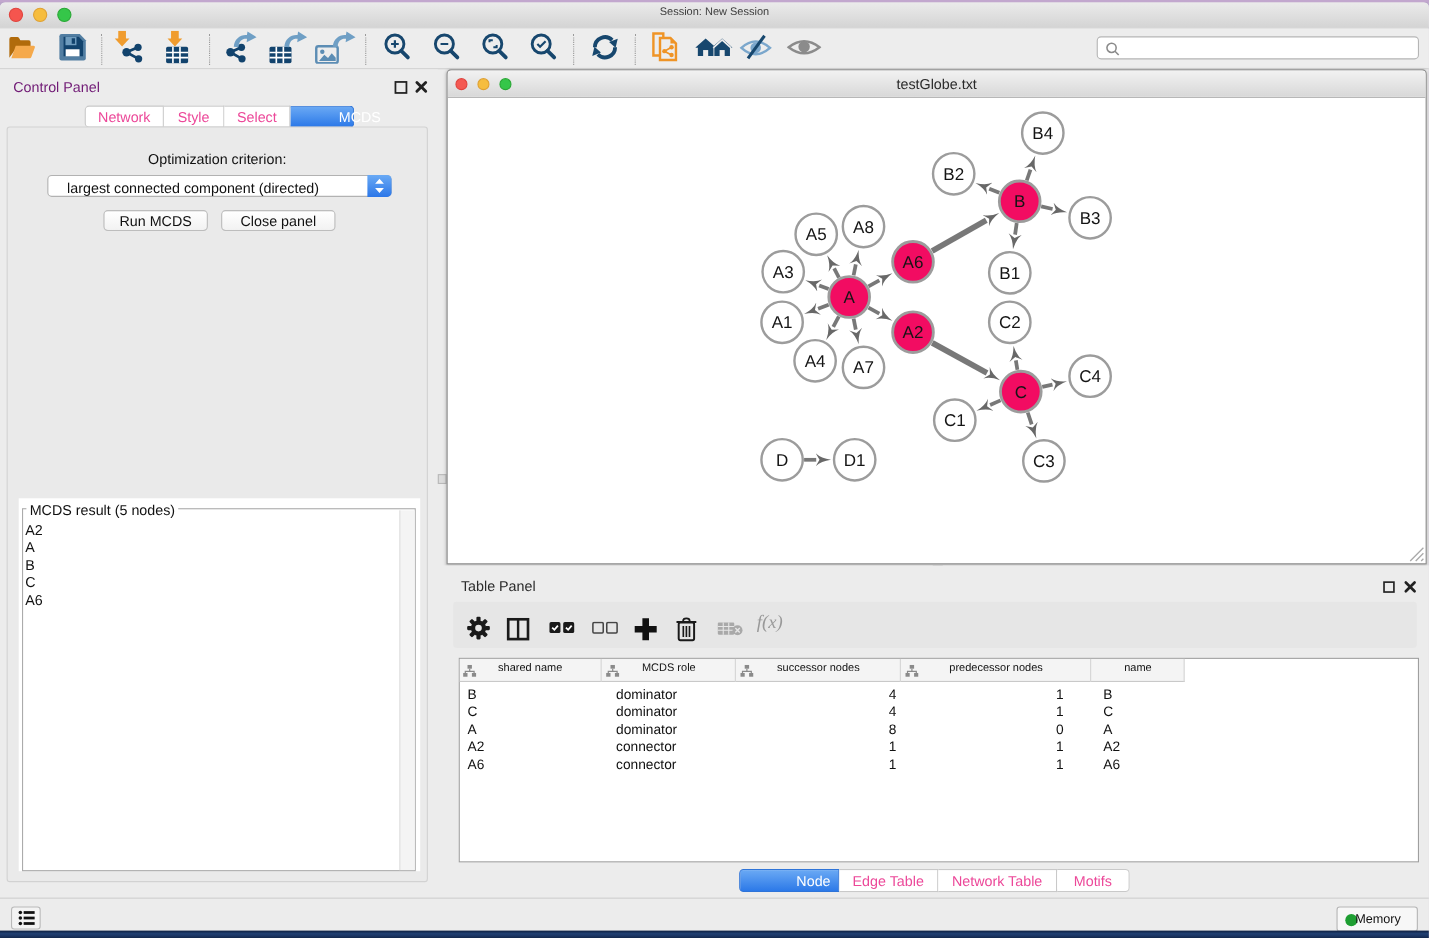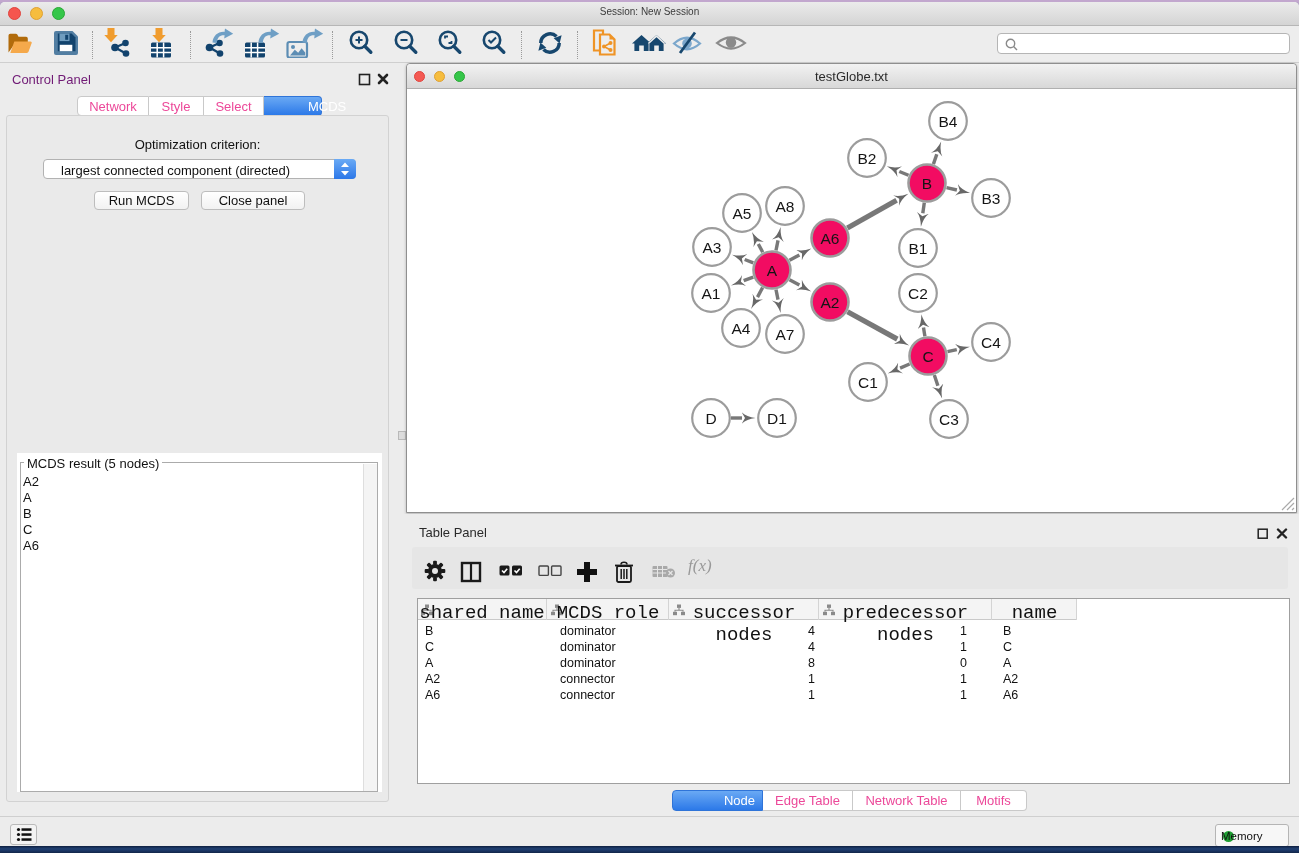--- a/index.html
+++ b/index.html
@@ -38,21 +38,21 @@
   #nw-title .t-yel { left:26.5px; top:7px; width:11px; height:11px; background:#f6bd3e; border:0.5px solid #dfa133;}
   #nw-title .t-grn { left:46.5px; top:7px; width:11px; height:11px; background:#35c649; border:0.5px solid #29a835;}
   #nw-title .title { position:absolute; left:0; right:0; top:5px; text-align:center; font-size:13px; color:#2a2a2a; }
   
   #tpanel { position:absolute; left:399px; top:512px; width:900px; height:302px; background:#ececec; }
   #tpanel .hdr { position:absolute; left:20px; top:11px; font-size:13px; color:#2a2a2a; }
   #t-toolbar { position:absolute; left:13px; top:33px; width:876px; height:42px; background:#e6e6e6; border-radius:3px; }
   #t-table { position:absolute; left:18px; top:83.5px; width:873px; height:186px; background:#fff; border:1px solid #9f9f9f; }
   .hcell { position:absolute; top:0; height:21px; border-right:1px solid #d4d4d4; }
   .hcell.last { border-right:1px solid #d4d4d4; }
-  .htxt { position:absolute; top:3px; font-size:19px; color:#111;font-family:Liberation Mono, monospace; }
+  .htxt { position:absolute; top:3px; font-size:10px; color:#111; }
   .hico { position:absolute; left:3px; top:5px; }
   .trow { position:absolute; left:0; width:100%; height:16.1px; }
   .trow span { position:absolute; top:1.5px; font-size:12.5px; color:#111; }
   .trow span.num { text-align:right; }
   
   #statusbar { position:absolute; left:0; top:814px; width:1299px; height:31px; background:#ececec; border-top:1px solid #cfcfcf; }
   #bottomstrip { position:absolute; left:0; top:846px; width:1299px; height:7px; background:linear-gradient(#0e1f40,#204072 40%,#1a3462 70%,#122648); }
   #topstrip { position:absolute; left:0; top:0; width:1299px; height:2px; background:#c2a7ce; }
 </style>
 </head>
@@ -465,18 +465,18 @@
             <circle cx="7.5" cy="9.5" r="1.6"></circle>
             <circle cx="7.5" cy="14.5" r="1.6"></circle>
           <rect x="10.5" y="3.3" width="10" height="2.5"></rect>
             <rect x="10.5" y="8.3" width="10" height="2.5"></rect>
             <rect x="10.5" y="13.3" width="10" height="2.5"></rect>
           </g>
         </svg>
       </div>
       <div class="abs" style="left:1215px; top:7px; width:74px; height:23px; background:#f7f7f7; border:1px solid #b5b5b5; border-radius:3px;">
         <div class="abs" style="left:7px; top:5.5px; width:11px; height:11px; border-radius:50%; background:#1e9e32;"></div>
-        <div class="abs" style="left:5px; top:5px; font-size:11.5px; color:#111;">Memory</div>
+        <div class="abs" style="left:16px; top:5px; font-size:11.5px; color:#111;">Memory</div>
       </div>
     </div>
   </div>
   <div id="bottomstrip"></div>
   <div id="topstrip"></div>
 
 </body></html>

